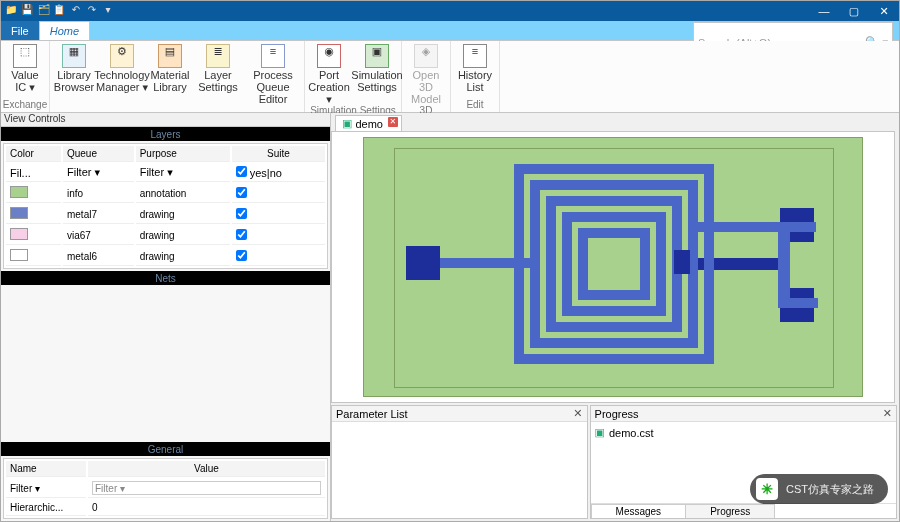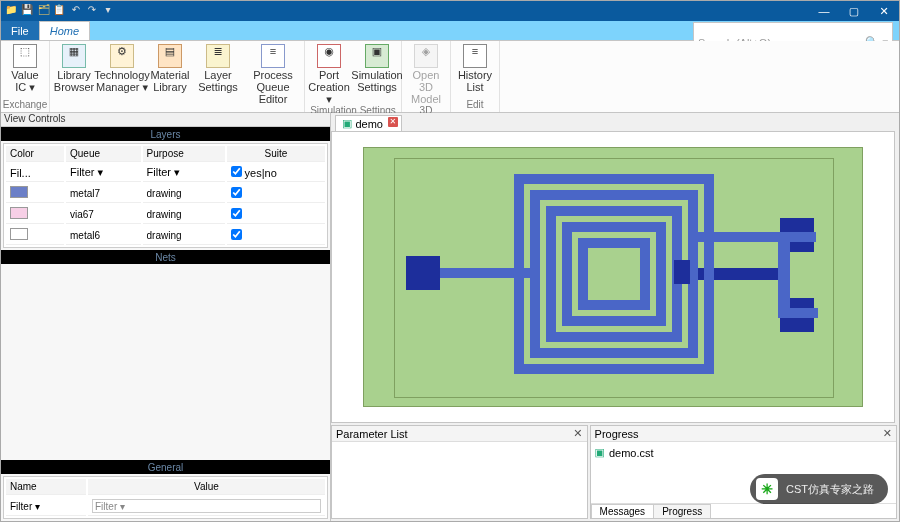--- a/index.html
+++ b/index.html
@@ -33,28 +33,28 @@
   .layer-table th { background: #f4f4f4; font-weight: normal; }
   .color-sw { width: 18px; height: 12px; display: inline-block; border: 1px solid #999;}
   .filter-input { width: 100%; border: 1px solid #ccc; height: 14px; font-size: 10px; padding: 0 2px; color: #888; }
   .right-panel { flex: 1; display: flex; flex-direction: column; }
   .doc-tabs { height: 18px; background: #f0f0f0; display: flex; align-items: flex-end; padding-left: 4px; }
   .doc-tab { background: #fff; border: 1px solid #c5c5c5; border-bottom: none; padding: 1px 18px 1px 6px; font-size: 10px; position: relative; display:flex; align-items:center; gap:3px;}
   .doc-tab .tabclose { position: absolute; right: 3px; top: 1px; width: 10px; height: 10px; background: #d9534f; border-radius: 1px; display:flex; align-items:center; justify-content:center; color:#fff; font-size:8px; line-height:1;}
   .canvas { flex: 1; background: #fff; border: 1px solid #c5c5c5; margin: 0 4px 2px 0; position: relative; display:flex; align-items:center; justify-content:center;}
   .design { position: relative; width: 500px; height: 260px; background: #a9d18e; border: 1px solid #7fa060; }
   .design .inner { position:absolute; left:30px; top:10px; width:440px; height:240px; border:1px solid #7fa060;}
-  .bottom-panels { height: 96px; display: flex; }
+  .bottom-panels { height: 116px; display: flex; }
   .param-panel, .prog-panel { border: 1px solid #c5c5c5; margin: 0 2px 2px 0; display: flex; flex-direction: column; background:#fff;}
   .param-panel { flex: 1; }
   .prog-panel { flex: 1.2; }
   .panel-title { font-size: 10px; padding: 1px 4px; background: #f4f4f4; border-bottom: 1px solid #ddd; display:flex; align-items:center; justify-content:space-between;}
   .panel-title .x { color:#555; }
   .bot-tabs { display: flex; border-top: 1px solid #ddd; }
-  .bot-tabs div { padding: 1px 8px; font-size: 10px; border: 1px solid #ccc; border-bottom: none; background: #fff; margin-right: -1px;}
+  .bot-tabs div { padding: 1px 24px; font-size: 10px; border: 1px solid #ccc; border-bottom: none; background: #fff; margin-right: -1px;}
   .bot-tabs div.active { background: #f4f4f4; }
   
   .sq { position: absolute; border: 10px solid #4a66c7; }
   .pad { position: absolute; width: 34px; height: 34px; background: #1d2e9b; }
   .trace { position: absolute; background: #4a66c7; height: 10px; }
   .tracev { position: absolute; background: #4a66c7; width: 10px; }
   
   .watermark { position:absolute; right:12px; bottom:18px; background:rgba(0,0,0,0.65); color:#eee; border-radius:16px; padding:4px 14px 4px 6px; display:flex; align-items:center; gap:8px; font-size:13px; }
   .watermark .wm-ico { width:22px; height:22px; background:#fff; border-radius:4px; display:flex; align-items:center; justify-content:center; color:#19a819; font-size:14px; font-weight:bold;}
   .cb { width:11px; height:11px; }
@@ -170,20 +170,26 @@
               <th>Purpose</th>
               <th style="text-align:center">Suite</th>
             </tr>
         <tr>
           <td><span>Fil...</span></td>
           <td><span>Filter ▾</span></td>
           <td><span>Filter ▾</span></td>
           <td><input type="checkbox" class="cb" checked="" style=""> <span>yes|no</span></td>
         </tr>
         <tr>
+              <td><span class="color-sw" style="background:#a9d18e"></span></td>
+              <td>info</td>
+              <td>annotation</td>
+              <td><input type="checkbox" class="cb" checked="" style=""></td>
+            </tr>
+        <tr>
               <td><span class="color-sw" style="background:#6b7fc7"></span></td>
               <td>metal7</td>
               <td>drawing</td>
               <td><input type="checkbox" class="cb" checked="" style=""></td>
             </tr>
         <tr>
               <td><span class="color-sw" style="background:#f7cfe6"></span></td>
               <td>via67</td>
               <td>drawing</td>
               <td><input type="checkbox" class="cb" checked="" style=""></td>
@@ -203,20 +209,24 @@
       <table class="layer-table">
         <tbody>
             <tr>
               <th style="width:80px;text-align:left">Name</th>
               <th style="text-align:center">Value</th>
             </tr>
         <tr>
               <td>Filter ▾</td>
               <td><input class="filter-input" value="Filter ▾" style=""></td>
             </tr>
+        <tr>
+              <td>Hierarchic...</td>
+              <td>0</td>
+            </tr>
       </tbody>
         </table>
     </div>
 
     <div class="right-panel">
       <div class="doc-tabs">
         <div class="doc-tab">
           <span style="color:#2a7;">▣</span>
           <span>demo</span>
           <span class="tabclose">✕</span>

